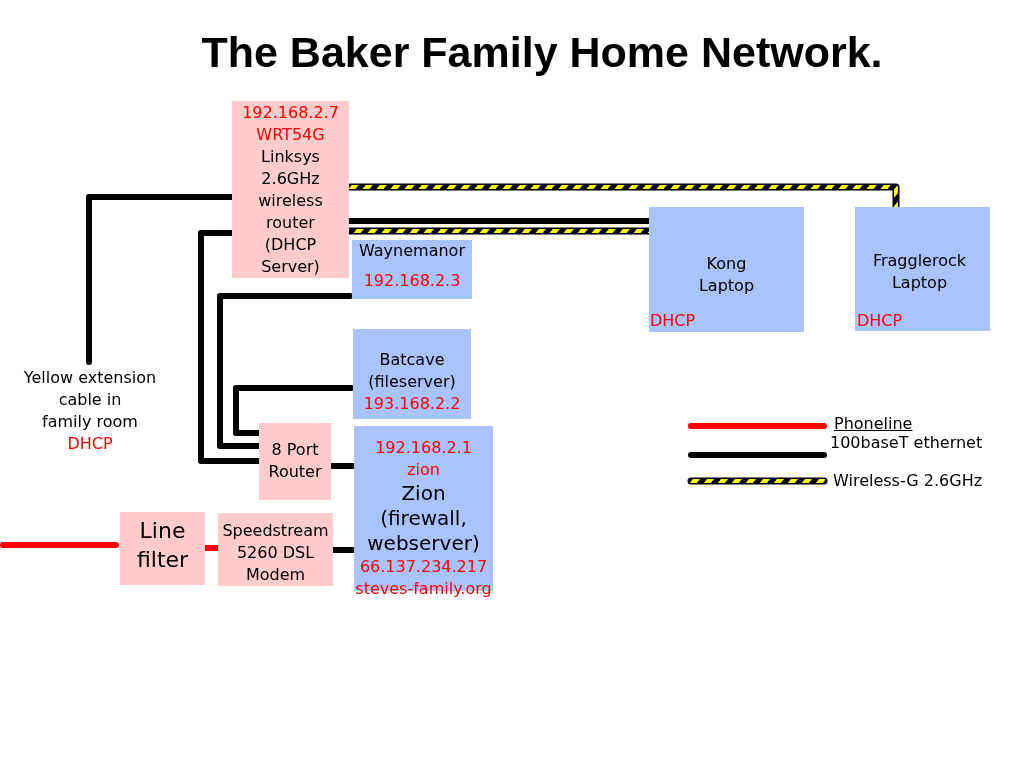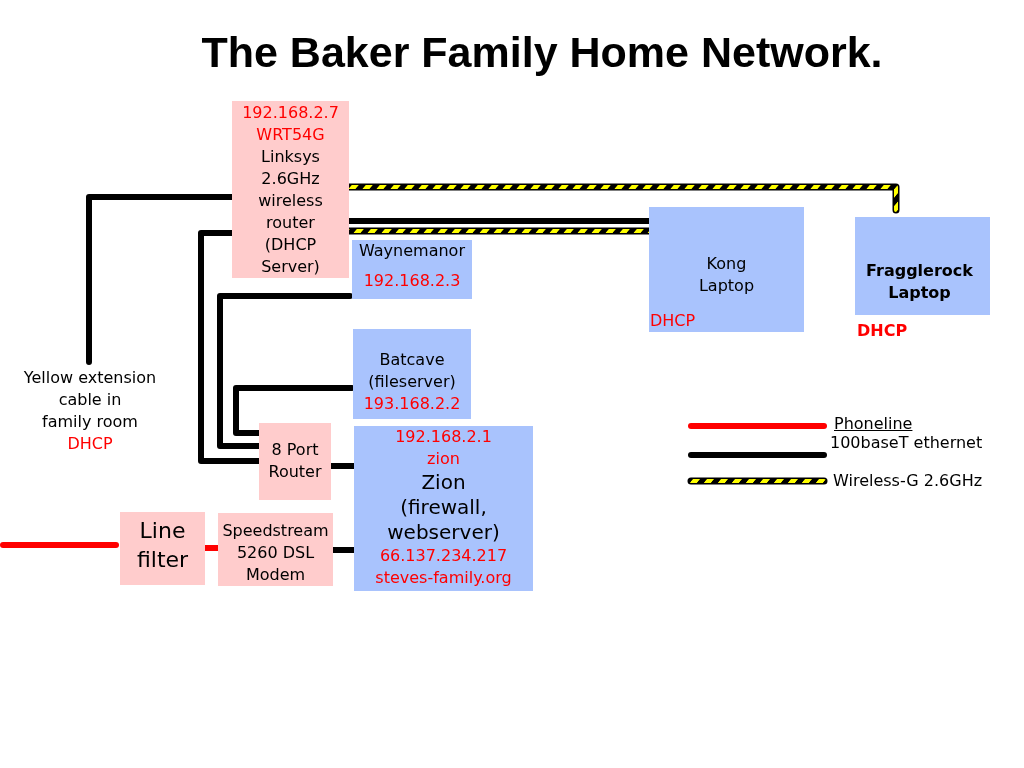--- a/index.html
+++ b/index.html
@@ -75,21 +75,21 @@
   <span class="line">Waynemanor</span>
   <span class="line red" style="margin-top:8px;">192.168.2.3</span>
 </div>
 
 <div class="box blue" style="left:353px; top:329px; width:118px; height:90px; padding-top:20px;">
   <span class="line">Batcave</span>
   <span class="line">(fileserver)</span>
   <span class="line red">193.168.2.2</span>
 </div>
 
-<div class="box blue" style="left:354px; top:426px; width:179px; height:165px; padding-top:0px;">
+<div class="box blue" style="left:354px; top:426px; width:139px; height:165px; padding-top:11px;">
   <span class="line red">192.168.2.1</span>
   <span class="line red">zion</span>
   <span class="line big">Zion</span>
   <span class="line big">(firewall,</span>
   <span class="line big">webserver)</span>
   <span class="line red">66.137.234.217</span>
   <span class="line red">steves-family.org</span>
 </div>
 
 <div class="box pink" style="left:259px; top:423px; width:72px; height:77px; padding-top:16px;">
@@ -107,21 +107,21 @@
   <span class="line big" style="font-size:22px; line-height:29px;">Line</span>
   <span class="line big" style="font-size:22px; line-height:29px;">filter</span>
 </div>
 
 <div class="box blue" style="left:649px; top:207px; width:155px; height:125px;">
   <span class="line" style="position:absolute; left:0; right:0; top:46px;">Kong</span>
   <span class="line" style="position:absolute; left:0; right:0; top:68px;">Laptop</span>
   <span class="line red" style="position:absolute; left:1px; top:103px; text-align:left;">DHCP</span>
 </div>
 
-<div class="box blue" style="left:855px; top:217px; width:135px; height:98px;font-weight:bold;">
+<div class="box blue" style="left:855px; top:207px; width:135px; height:124px;">
   <span class="line" style="position:absolute; left:-6px; right:0; top:43px;">Fragglerock</span>
   <span class="line" style="position:absolute; left:-6px; right:0; top:65px;">Laptop</span>
   <span class="line red" style="position:absolute; left:2px; top:103px; text-align:left;">DHCP</span>
 </div>
 
 <div class="lbl" style="left:10px; top:367px; width:160px; text-align:center;">
   <span class="line">Yellow extension</span>
   <span class="line">cable in</span>
   <span class="line">family room</span>
   <span class="line red">DHCP</span>

